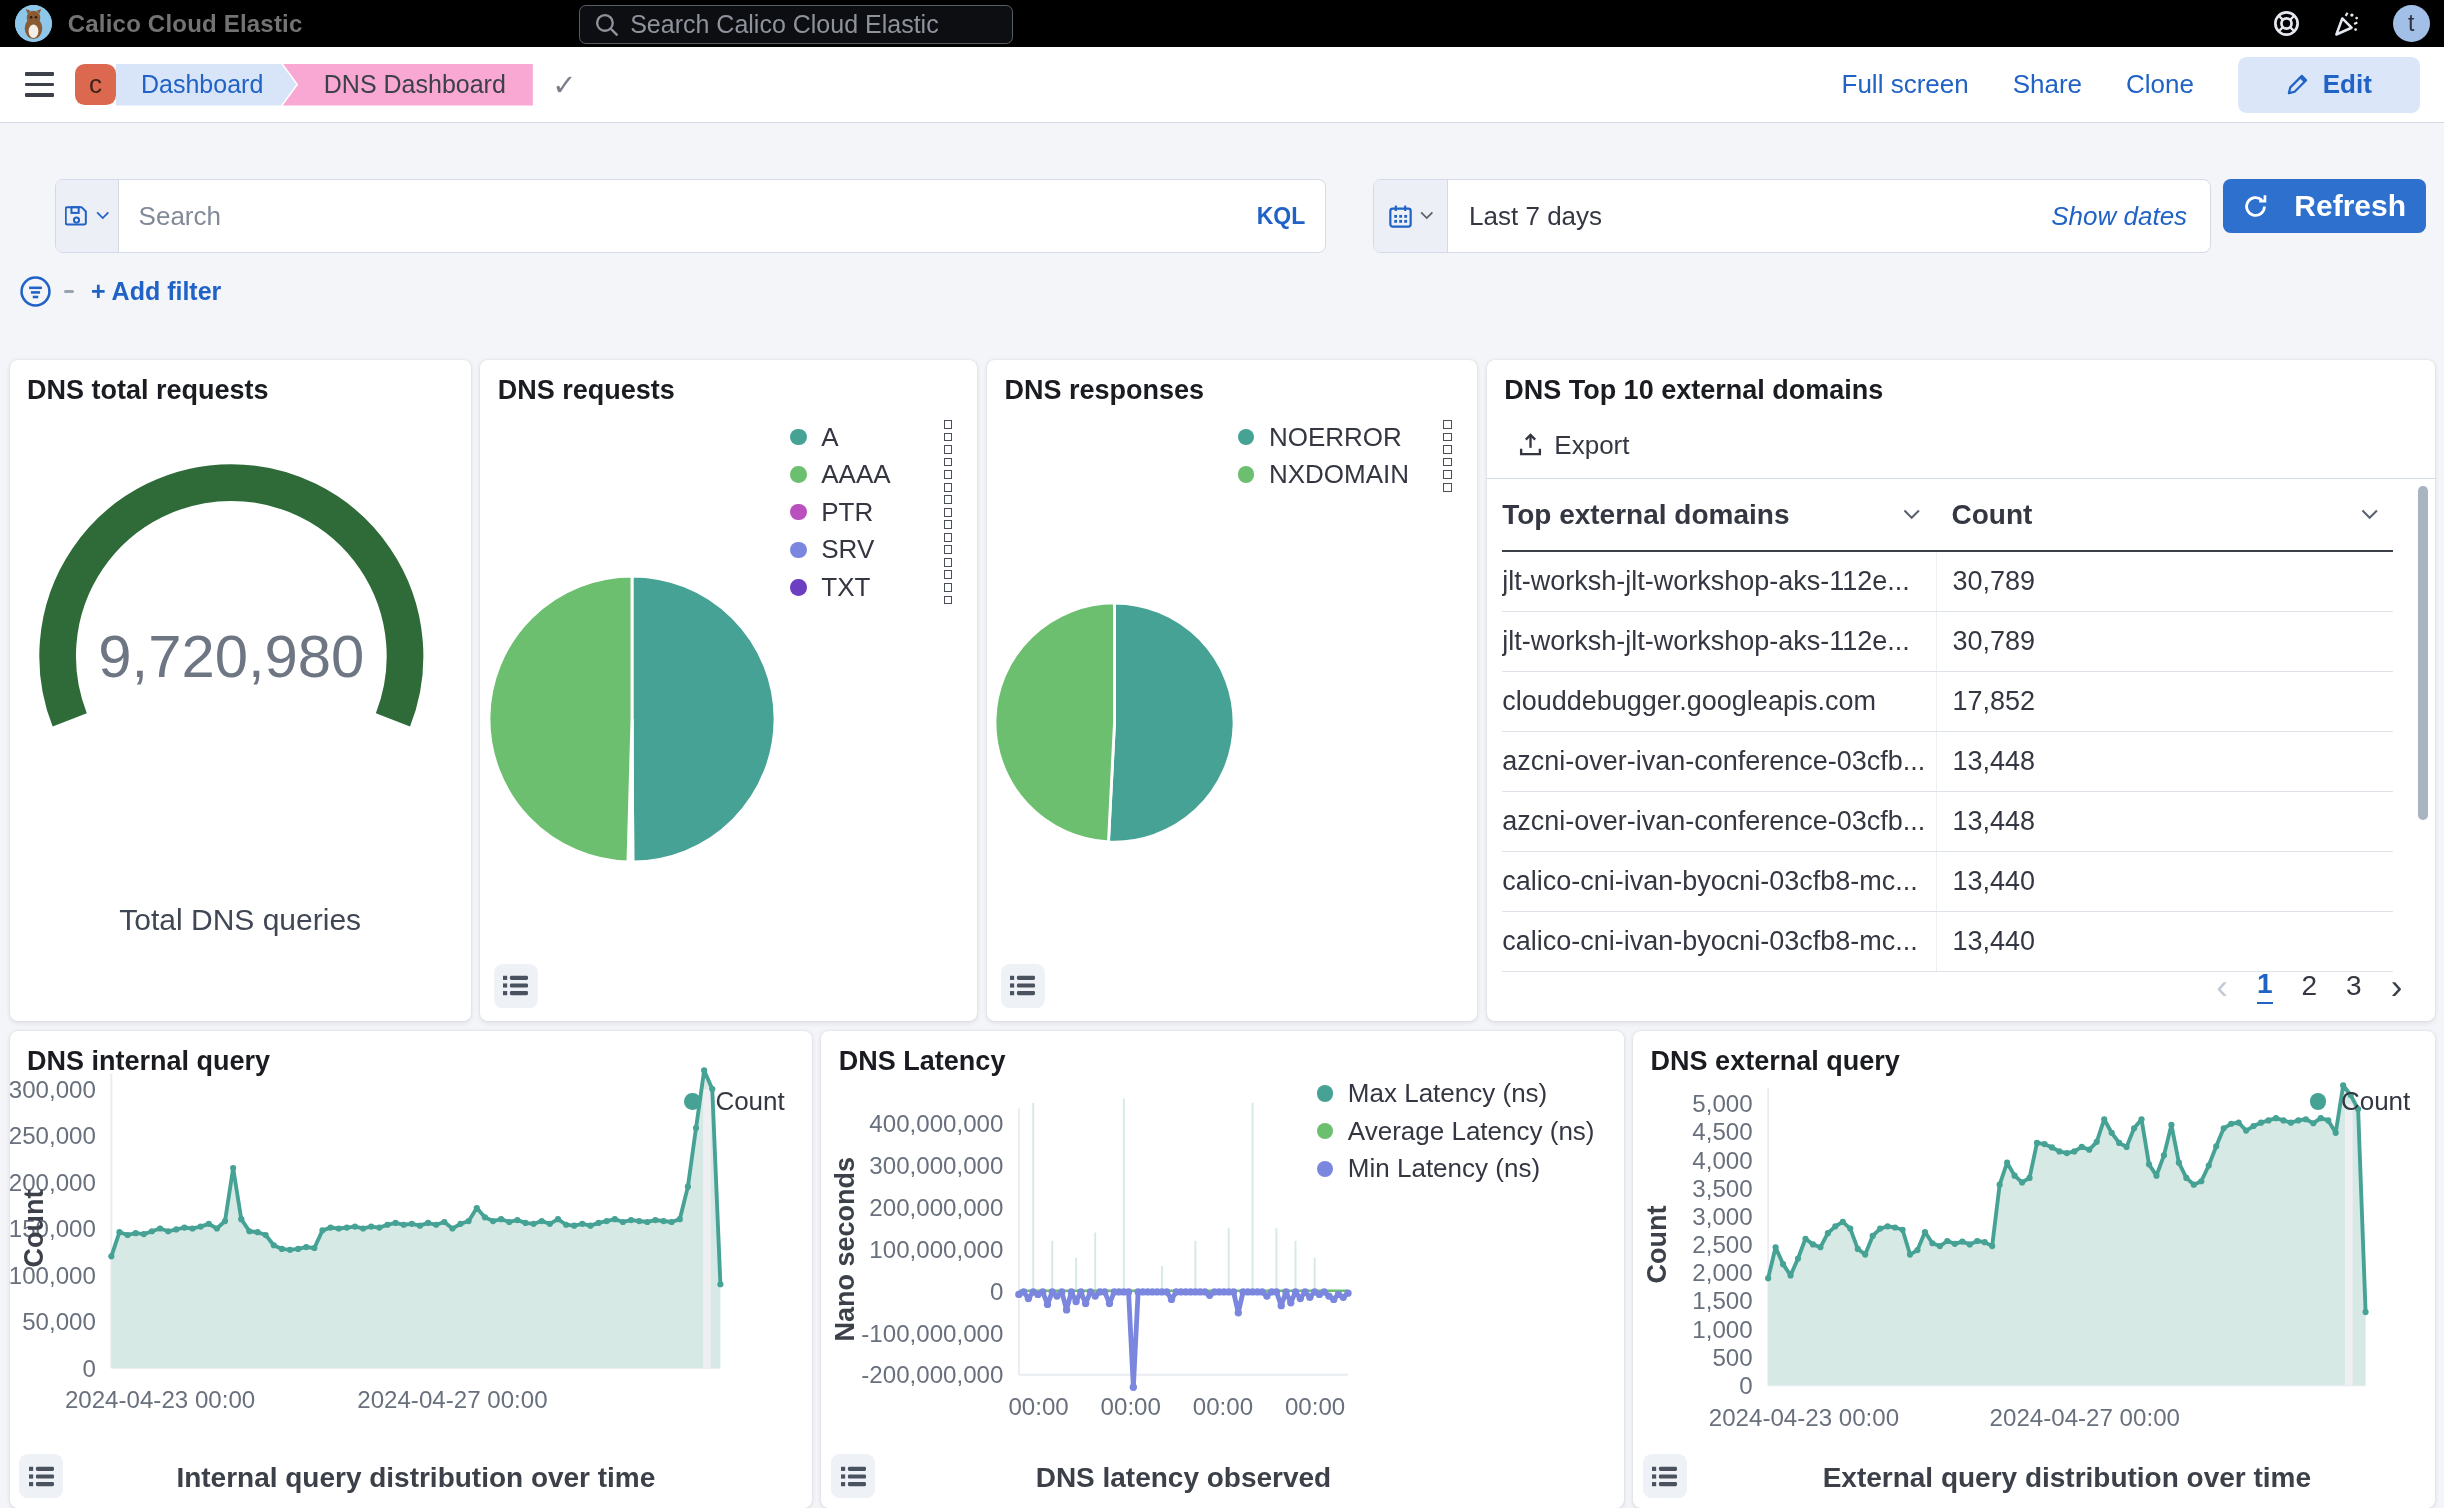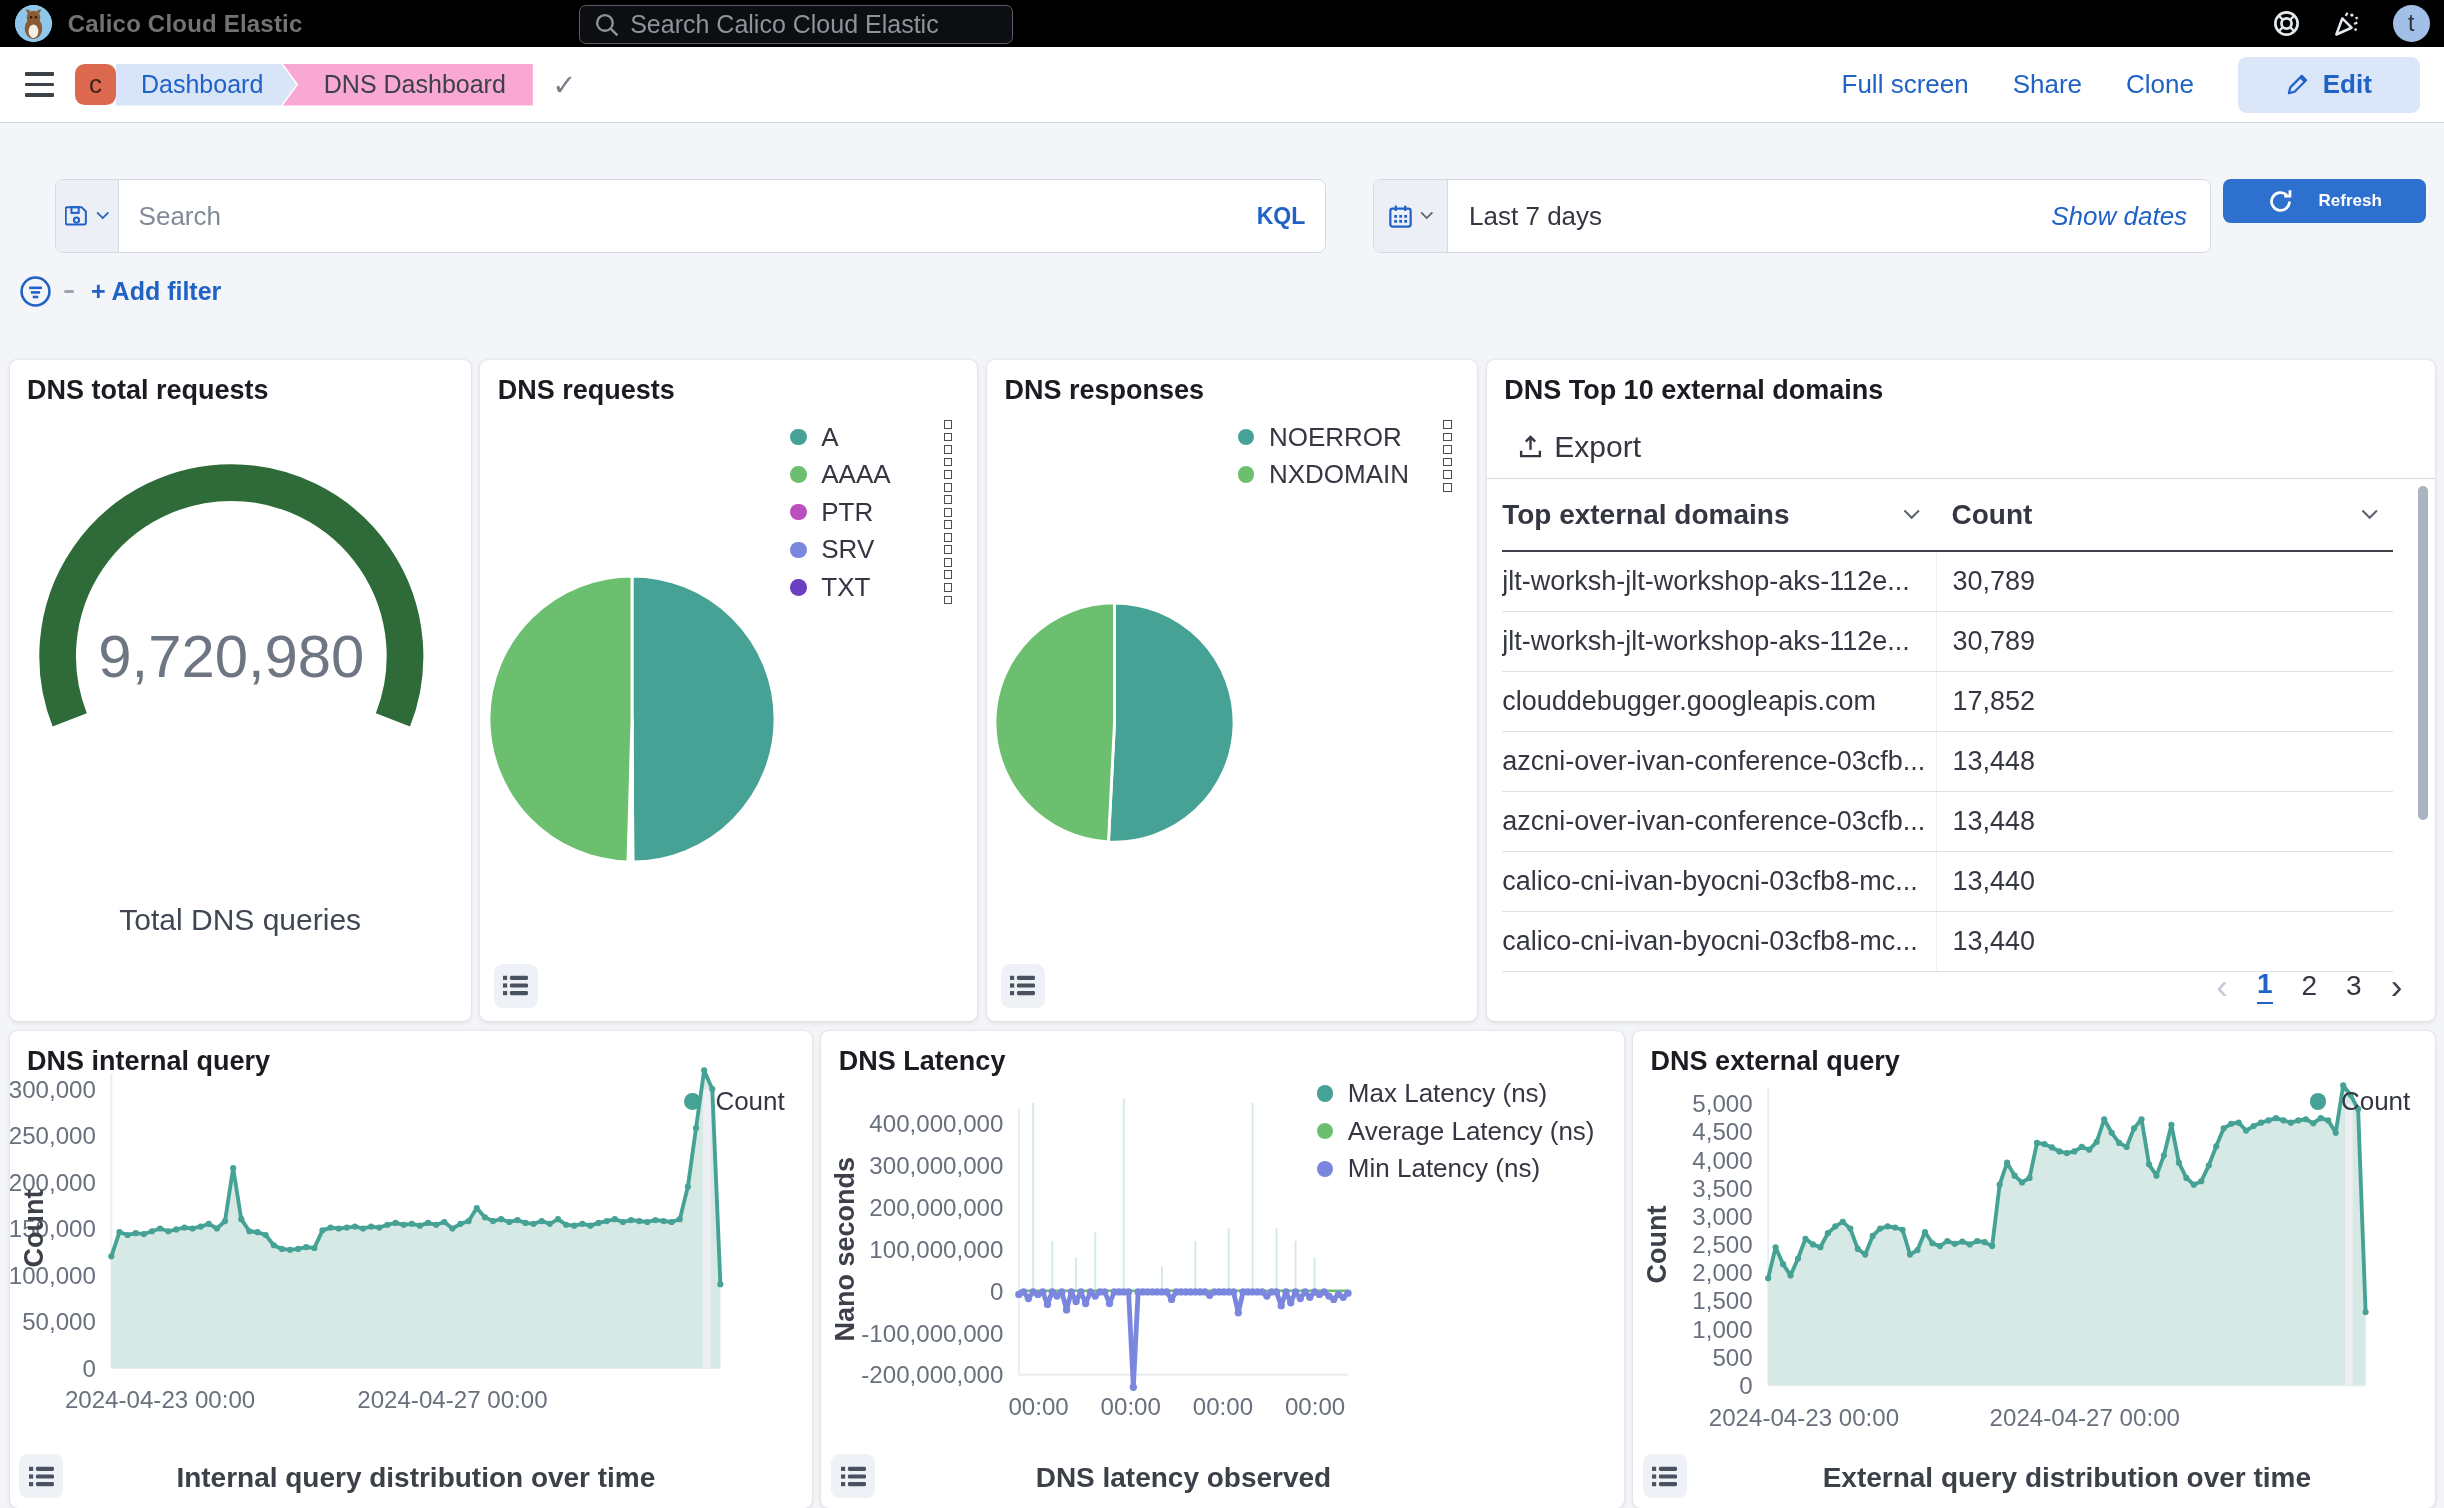--- a/index.html
+++ b/index.html
@@ -33,41 +33,41 @@
   .box{background:#fff;border:1.9px solid #d3dae6;border-radius:7.7px;height:74px;display:flex;align-items:center;box-sizing:border-box;margin-left:36px;}
   .searchbox{flex:1;}
   .seg{height:100%;background:#eceff5;border-right:1.9px solid #d3dae6;border-radius:5.8px 0 0 5.8px;display:flex;align-items:center;justify-content:center;gap:7.7px;}
   .seg.save{width:62px;} .seg.cal{width:73px;}
   .searchbox input{border:none;outline:none;flex:1;font-size:26px;padding:0 19.3px;font-family:inherit;color:#343741;background:transparent;}
   .searchbox input::placeholder{color:#828a98;}
   .kql{color:#2062c5;font-size:23px;font-weight:600;padding-right:19.3px;}
   .datebox{width:838px;}
   .daterange{font-size:26px;color:#343741;padding-left:21px;}
   .showdates{margin-left:auto;color:#2062c5;font-size:26px;padding-right:23px;cursor:pointer;font-style:italic;}
-  .refresh-btn{width:203px;height:44px;border-radius:7.7px;background:#2e70cd;color:#fff;font-size:17px;font-weight:700;display:flex;align-items:center;justify-content:center;gap:25px;cursor:pointer;flex:0 0 auto;}
+  .refresh-btn{width:203px;height:54px;border-radius:7.7px;background:#2e70cd;color:#fff;font-size:30px;font-weight:700;display:flex;align-items:center;justify-content:center;gap:25px;cursor:pointer;flex:0 0 auto;}
   .filterrow{margin-top:21px;height:35px;display:flex;align-items:center;gap:11.6px;}
   .dash{width:9.7px;height:2.9px;background:#9aa3b0;border-radius:1.9px;}
   .addfilter{color:#2062c5;font-size:25px;font-weight:600;cursor:pointer;margin-left:5.8px;}
   
   .row1{display:grid;grid-template-columns:461px 497px 490px 1fr;gap:9.7px;margin:51px 9.7px 0;height:661px;}
   .row2{display:grid;grid-template-columns:1fr 1fr 1fr;gap:9.7px;margin:9.7px 9.7px 0;height:477px;}
   .panel{position:relative;background:#fff;border-radius:7.7px;box-shadow:0 1.9px 5.8px rgba(33,40,55,.1),0 0 1.9px rgba(33,40,55,.12);}
   .ptitle{position:absolute;top:15.4px;left:17.4px;font-size:27px;font-weight:700;color:#1a1c21;z-index:3;}
   .fillsvg{position:absolute;inset:0;width:100%;height:100%;}
   .gauge-sub{position:absolute;top:543px;left:0;right:0;text-align:center;font-size:30px;color:#404754;}
   .pie{position:absolute;}
   .legend{position:absolute;z-index:3;}
   .legend-item{display:flex;align-items:center;gap:14.5px;height:26px;margin-bottom:11.6px;}
   .legend-item .dot{width:16.4px;height:16.4px;border-radius:50%;flex:0 0 auto;}
   .legend-label{font-size:26px;color:#343741;white-space:nowrap;}
   .sq-icon{display:flex;flex-direction:column;gap:3.9px;margin-left:auto;cursor:pointer;}
   .sq-icon i{width:8.7px;height:8.7px;border:1.9px solid #4a4e57;box-sizing:border-box;display:block;}
   .list-btn{position:absolute;width:44px;height:44px;border-radius:8.7px;background:#eef1f6;display:flex;align-items:center;justify-content:center;cursor:pointer;z-index:3;}
   
-  .export-row{position:absolute;top:70px;left:31px;display:flex;align-items:center;gap:11.6px;font-size:30px;color:#343741;cursor:pointer;}
+  .export-row{position:absolute;top:70px;left:31px;display:flex;align-items:center;gap:11.6px;font-size:26px;color:#343741;cursor:pointer;}
   .tdivider{position:absolute;top:118px;left:0;right:0;height:1px;background:#d3dae6;}
   .thead{position:absolute;top:120px;left:15.4px;right:42px;height:70px;display:flex;align-items:center;border-bottom:2.9px solid #3c4048;}
   .th1{width:434px;display:flex;align-items:center;font-size:28px;font-weight:700;color:#343741;}
   .th2{flex:1;display:flex;align-items:center;font-size:28px;font-weight:700;color:#343741;padding-left:15.4px;}
   .th-chev{margin-left:auto;margin-right:15.4px;}
   .tbody{position:absolute;top:192px;left:15.4px;right:42px;}
   .t-row{display:flex;height:59px;align-items:center;border-bottom:1px solid #dde2e9;font-size:27px;color:#343741;}
   .t-row .c1{width:434px;white-space:nowrap;overflow:hidden;}
   .t-row .c2{flex:1;padding-left:15.4px;border-left:1px solid #eceff3;height:100%;display:flex;align-items:center;}
   .tscroll{position:absolute;right:7.7px;top:126px;width:9.7px;height:334px;border-radius:4.8px;background:#aab3c0;cursor:pointer;}

